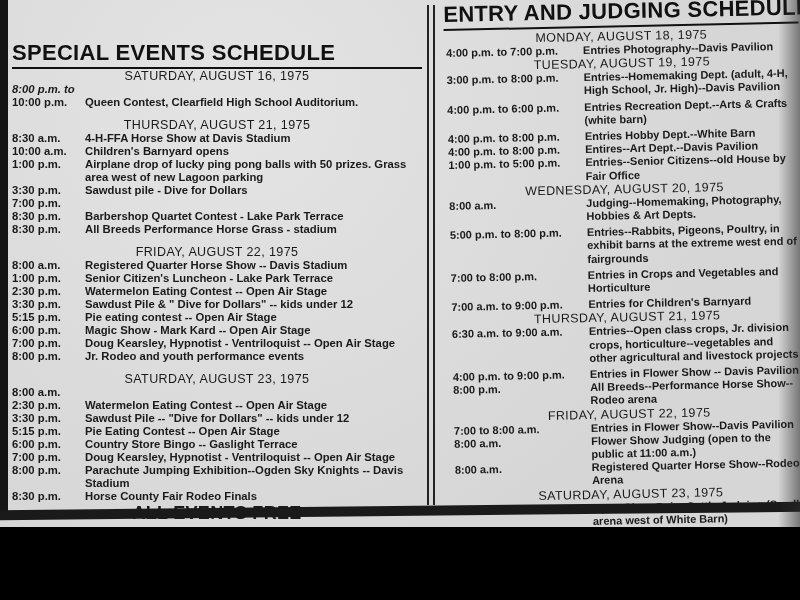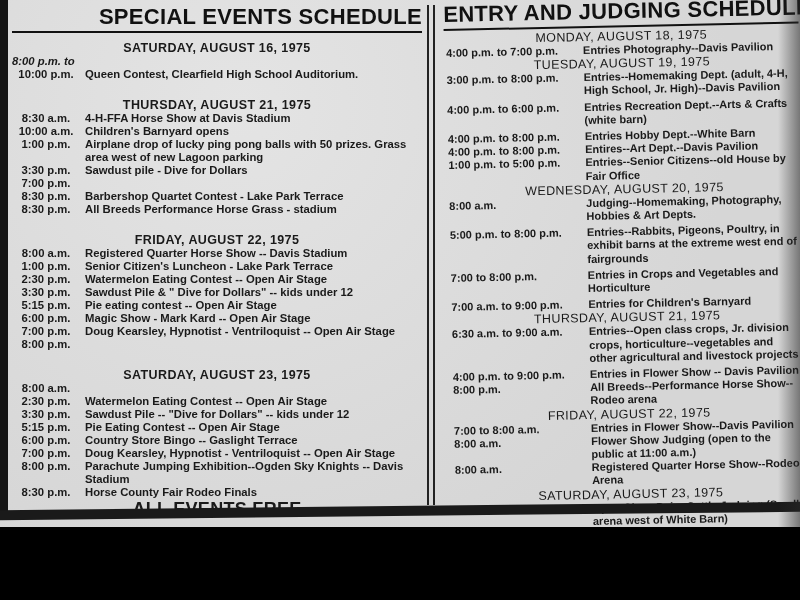--- a/index.html
+++ b/index.html
@@ -31,27 +31,27 @@
 
   .col-left { position: absolute; left: 12px; top: 4px; width: 410px; }
   .col-right { position: absolute; left: 443px; top: 2px; width: 355px; transform: rotate(-1.2deg); transform-origin: 0 0; }
 
   .heading {
     font-family: "Liberation Sans", sans-serif;
     font-weight: bold; font-size: 22px; letter-spacing: 0.3px; color: #111;
     border-bottom: 2px solid #111; padding-bottom: 1px; margin: 0;
     white-space: nowrap;
   }
-  .col-left .heading { text-align: right; padding-left: 0; }
+  .col-left .heading { text-align: left; padding-left: 0; margin-top: 36px; }
   .day-title {
     text-align: center; font-size: 12.5px; letter-spacing: 0.4px; margin-top: 2px; color: #1a1a1a;
   }
-  .col-left .day-title { margin-top: 8px; font-weight: bold; }
+  .col-left .day-title { margin-top: 0; }
   .row { display: flex; font-size: 11.3px; font-weight: bold; line-height: 13px; }
-  .row .time { width: 68px; text-align: center; padding-right: 5px; flex: none; white-space: nowrap; }
+  .row .time { width: 68px; text-align: left; padding-right: 5px; flex: none; white-space: nowrap; }
   .row .desc { flex: 1; }
   .col-right .row { line-height: 13.2px; font-size: 11px; }
   .col-right .row .time { width: 137px; text-align: left; padding-left: 2px; padding-right: 0; }
   .col-right .row .desc { padding-right: 4px; }
   .footer-line { text-align: center; font-size: 18px; font-weight: bold; letter-spacing: 0.3px; }
   .spacer { height: 9px; }
 </style>
 </head>
 <body>
 
@@ -129,20 +129,21 @@
     <div class="row">
         <span class="time">6:00 p.m.</span>
         <span class="desc">Magic Show - Mark Kard -- Open Air Stage</span>
       </div>
     <div class="row">
         <span class="time">7:00 p.m.</span>
         <span class="desc">Doug Kearsley, Hypnotist - Ventriloquist -- Open Air Stage</span>
       </div>
     <div class="row">
         <span class="time">8:00 p.m.</span>
+        <span class="desc">Jr. Rodeo and youth performance events</span>
       </div>
 
     <div class="spacer"></div>
 
     <div class="day-title">SATURDAY, AUGUST 23, 1975</div>
     <div class="row">
         <span class="time">8:00 a.m.</span>
       </div>
     <div class="row">
         <span class="time">2:30 p.m.</span>

